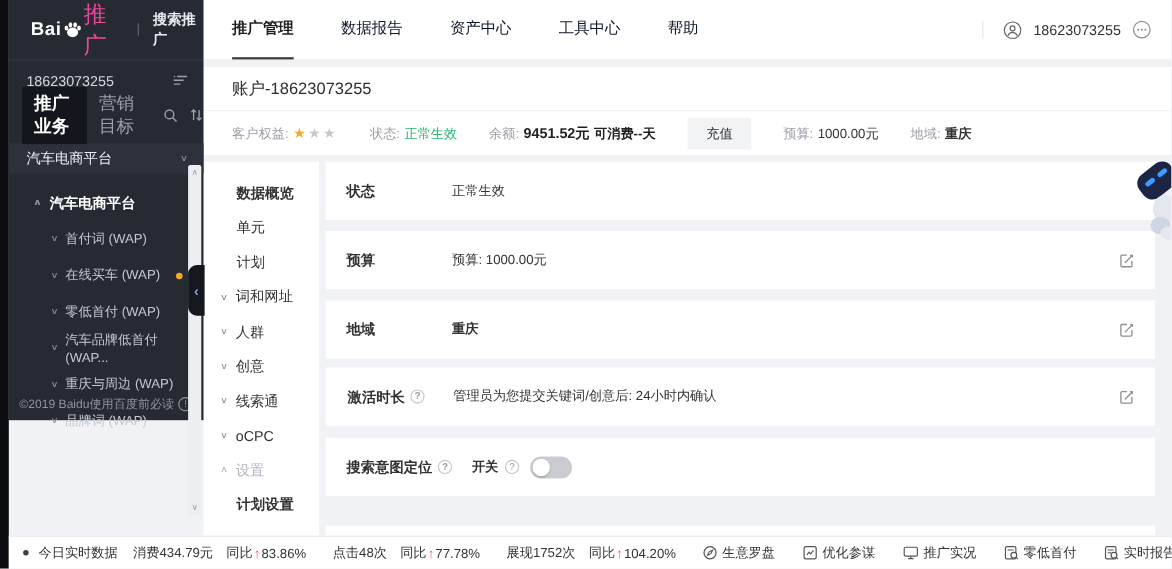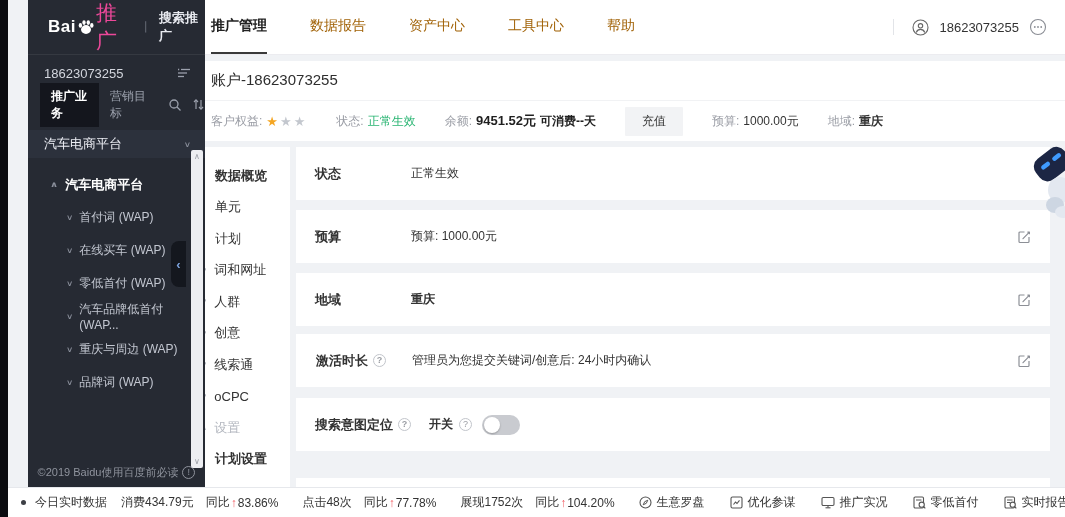--- a/index.html
+++ b/index.html
@@ -6,30 +6,30 @@
   html,body { width:1065px; height:517px; }
   body {
     position:relative; overflow:hidden;
     font-family:"Liberation Sans","DejaVu Sans",sans-serif;
     background:#f0f2f5; color:#333;
   }
   
   .edge-strip { position:absolute; left:0; top:0; width:8px; height:517px; background:#0b0c10; z-index:8; }
 
   
-  .sidebar { position:absolute; left:8px; top:0; width:177px; height:487px; background:#262a33; z-index:3;margin-left:20px; }
+  .sidebar { position:absolute; left:8px; top:0; width:177px; height:382px; background:#262a33; z-index:3; }
   .logo-row { height:55px; display:flex; align-items:center; padding-left:20px; border-bottom:1px solid rgba(255,255,255,.07); }
   .logo-bai { color:#fff; font-weight:700; font-size:17px; letter-spacing:.5px; }
   .logo-paw { margin:0 1px; }
   .logo-prod { color:#ec4899; font-weight:400; font-size:21px; }
   .logo-div { color:#6a6f7a; font-size:12px; margin:0 7px; }
   .logo-sub { color:#e8eaf0; font-size:13px; font-weight:700; }
   .account-row { height:36px; display:flex; align-items:center; justify-content:space-between; padding:0 14px 0 16px; color:#d3d6de; font-size:13px; }
   .tabs-row { height:27px; display:flex; align-items:center; padding-left:12px; }
-  .side-tab { font-size:12px; color:#9ba0ac; padding:5px 11px; cursor:pointer; }
+  .side-tab { font-size:16px; color:#9ba0ac; padding:5px 11px; cursor:pointer; }
   .side-tab.active { background:#14161d; color:#fff; font-weight:700; }
   .tabs-row .ticon { margin-left:10px; }
   .platform-row { margin-top:12px; height:28px; background:#2c313c; display:flex; align-items:center; justify-content:space-between; padding:0 14px 0 16px; color:#eceef4; font-size:13px; }
   .chev { font-size:10px; color:#8b909c; transform:scaleY(.8); display:inline-block; }
   .chev::before { content:"∨"; }
   .chev.up::before { content:"∧"; }
   .tree { position:absolute; top:168px; left:0; right:16px; }
   .tree-root { height:33px; display:flex; align-items:center; padding-left:22px; color:#fff; font-weight:700; font-size:13px; gap:7px; }
   .tree-item { height:33px; display:flex; align-items:center; padding-left:38px; color:#c3c7d1; font-size:12px; gap:6px; cursor:pointer; }
   .tree-dot { width:6px; height:6px; border-radius:50%; background:#f5a623; margin-left:8px; }
@@ -39,21 +39,21 @@
   .sb-arr.down { bottom:2px; } .sb-arr.down::before { content:"∨"; }
   .side-footer { position:absolute; bottom:7px; left:0; right:0; text-align:center; color:#8f939d; font-size:11px; display:flex; justify-content:center; align-items:center; gap:4px; }
   .info-circle { width:13px; height:13px; border:1px solid #8f939d; border-radius:50%; font-size:9px; line-height:11px; text-align:center; display:inline-block; }
   .info-circle::before { content:"!"; }
 
   .collapse-handle { position:absolute; left:171px; top:241px; width:15px; height:46px; background:#14171e; border-radius:8px 0 0 8px; z-index:9; display:flex; align-items:center; justify-content:center; cursor:pointer; }
   .collapse-handle::before { content:"‹"; color:#7da4e0; font-size:13px; font-weight:700; }
 
   
   .topnav { position:absolute; left:185px; top:0; width:880px; height:55px; background:#fff; border-bottom:1px solid #ececf0; display:flex; align-items:stretch; padding-left:26px; z-index:2; }
-  .nav-item { font-size:14px; color:#a16207; display:flex; align-items:center; margin-right:43px; cursor:pointer; border-bottom:2px solid transparent; }
+  .nav-item { font-size:14px; color:#0f172a; display:flex; align-items:center; margin-right:43px; cursor:pointer; border-bottom:2px solid transparent; }
   .nav-item.active { font-weight:700; color:#222; border-bottom:2px solid #3a3a3a; }
   .nav-right { margin-left:auto; display:flex; align-items:center; padding-right:18px; gap:10px; }
   .nav-vdiv { width:1px; height:16px; background:#e2e4e8; margin-right:8px; }
   .nav-user { font-size:13px; color:#333; }
 
   
   .content { position:absolute; left:185px; top:56px; width:880px; height:431px; background:#f0f2f5; }
   .account-card { position:absolute; left:0; top:5px; right:0; height:80px; background:#fff; }
   .card-title { height:40px; display:flex; align-items:center; padding-left:26px; font-size:15px; color:#2e2e2e; border-bottom:1px solid #f1f2f4; }
   .card-info { height:40px; display:flex; align-items:center; padding-left:26px; font-size:12px; gap:29px; white-space:nowrap; }

